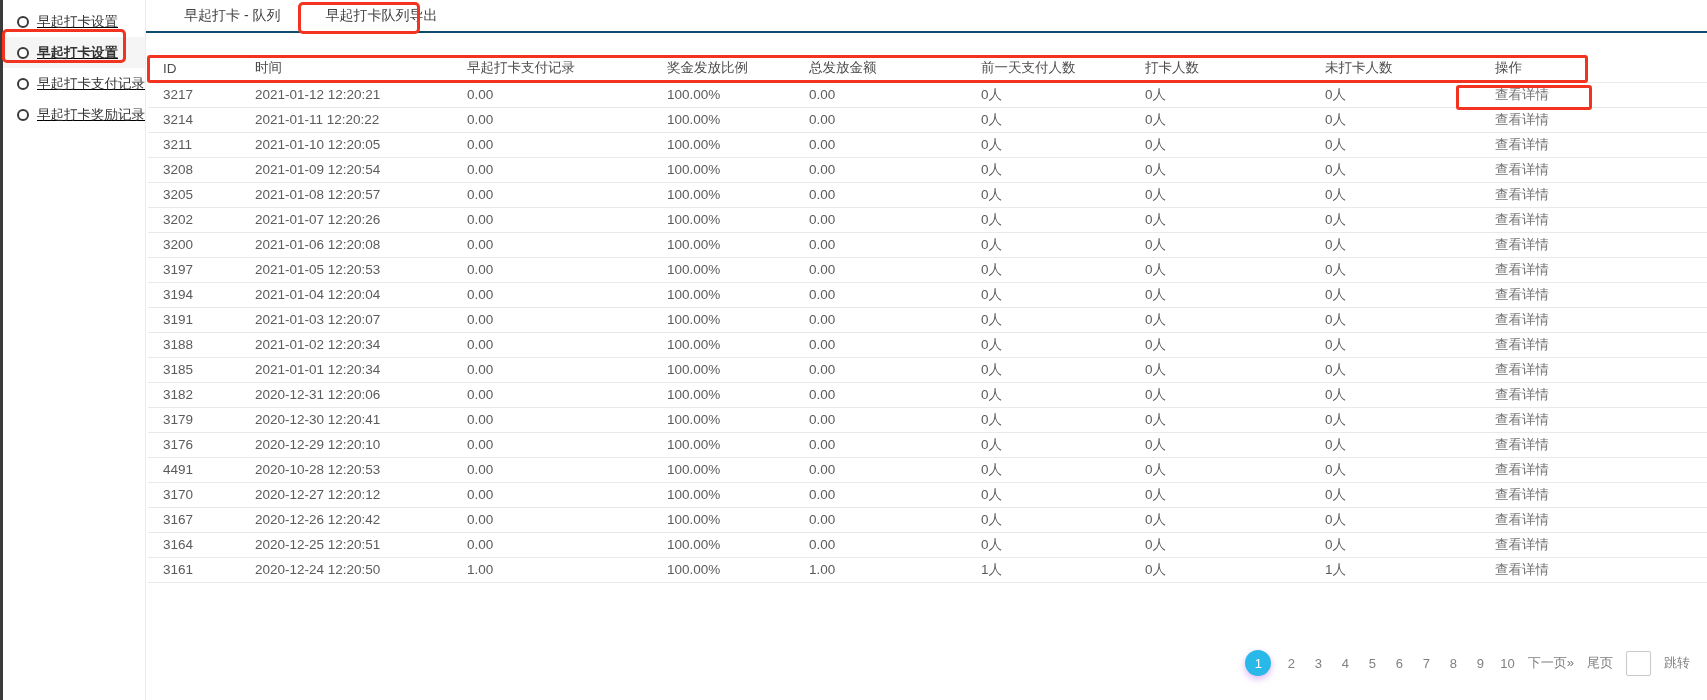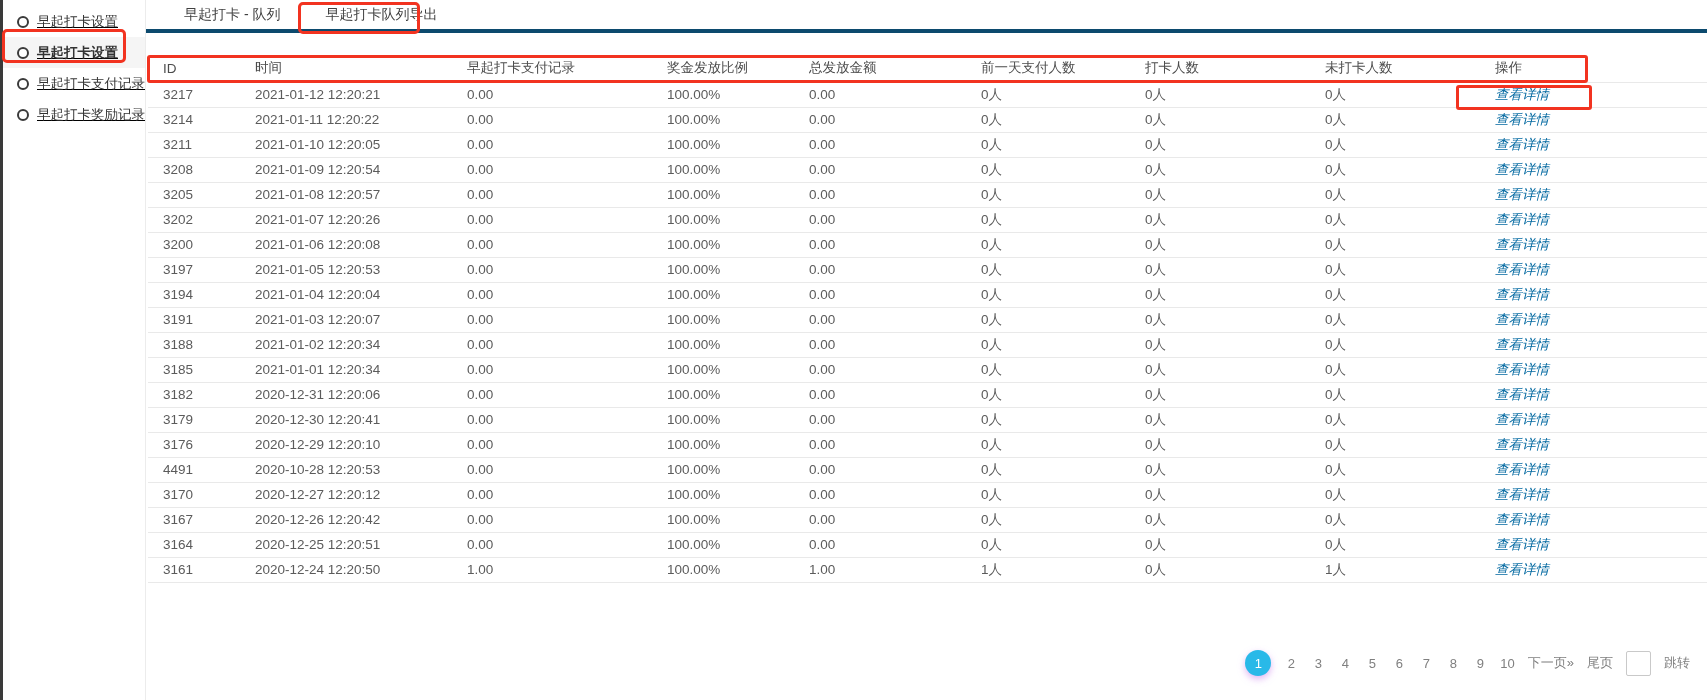--- a/index.html
+++ b/index.html
@@ -13,34 +13,34 @@
   .sidebar { position:absolute; left:3px; top:0; width:143px; height:700px;
     background:#fff; border-right:1px solid #ececec; padding-top:6px; overflow:hidden;text-decoration:underline; }
   .side-item { height:31px; display:flex; align-items:center; padding-left:14px;
     font-size:13.5px; color:#333; white-space:nowrap; cursor:pointer; }
   .side-item.active { background:#f5f5f5; font-weight:bold; }
   .radio-icon { width:12px; height:12px; border:2px solid #3a3a3a; border-radius:50%;
     margin-right:8px; flex:0 0 auto; background:#fff; }
 
   
   .main { position:absolute; left:146px; top:0; width:1561px; height:700px; background:#fff; }
-  .tabs { display:flex; align-items:center; height:33px; border-bottom:4px solid #0c4a6e; }
+  .tabs { display:flex; align-items:center; height:33px; border-bottom:2px solid #0c4a6e; }
   .tab { font-size:14px; color:#404040; cursor:pointer; white-space:nowrap; }
   .tab-queue { margin-left:38px; }
   .tab-export { margin-left:45px;font-family:Liberation Mono, monospace; }
 
   
   .table-wrap { margin:22px 0 0 2px; }
   table { border-collapse:collapse; table-layout:fixed; width:1559px; }
   th, td { text-align:left; padding:0 0 0 15px; font-weight:normal;
     font-size:13.5px; height:25px; border-bottom:1px solid #e9e9e9;
     white-space:nowrap; overflow:hidden; }
   th { color:#4c4c4c; height:27px; }
   td { color:#5b5b5b; }
-  a.detail-link { color:#0369a1; text-decoration:none; cursor:pointer;font-style:italic; }
+  a.detail-link { color:#737373; text-decoration:none; cursor:pointer; }
 
   
   .pagination { position:absolute; top:648px; right:17px; height:30px;
     display:flex; align-items:center; gap:13px; font-size:13px; color:#808080; }
   .page-num { min-width:14px; text-align:center; cursor:pointer; }
   .page-current { width:26px; height:26px; border-radius:50%; background:#29b9e8;
     color:#fff; display:flex; align-items:center; justify-content:center;
     box-shadow:0 3px 7px rgba(196,120,235,0.55); cursor:pointer; }
   .page-text { cursor:pointer; white-space:nowrap; }
   .jump-input { width:25px; height:25px; border:1px solid #c9c9c9; border-radius:2px;

